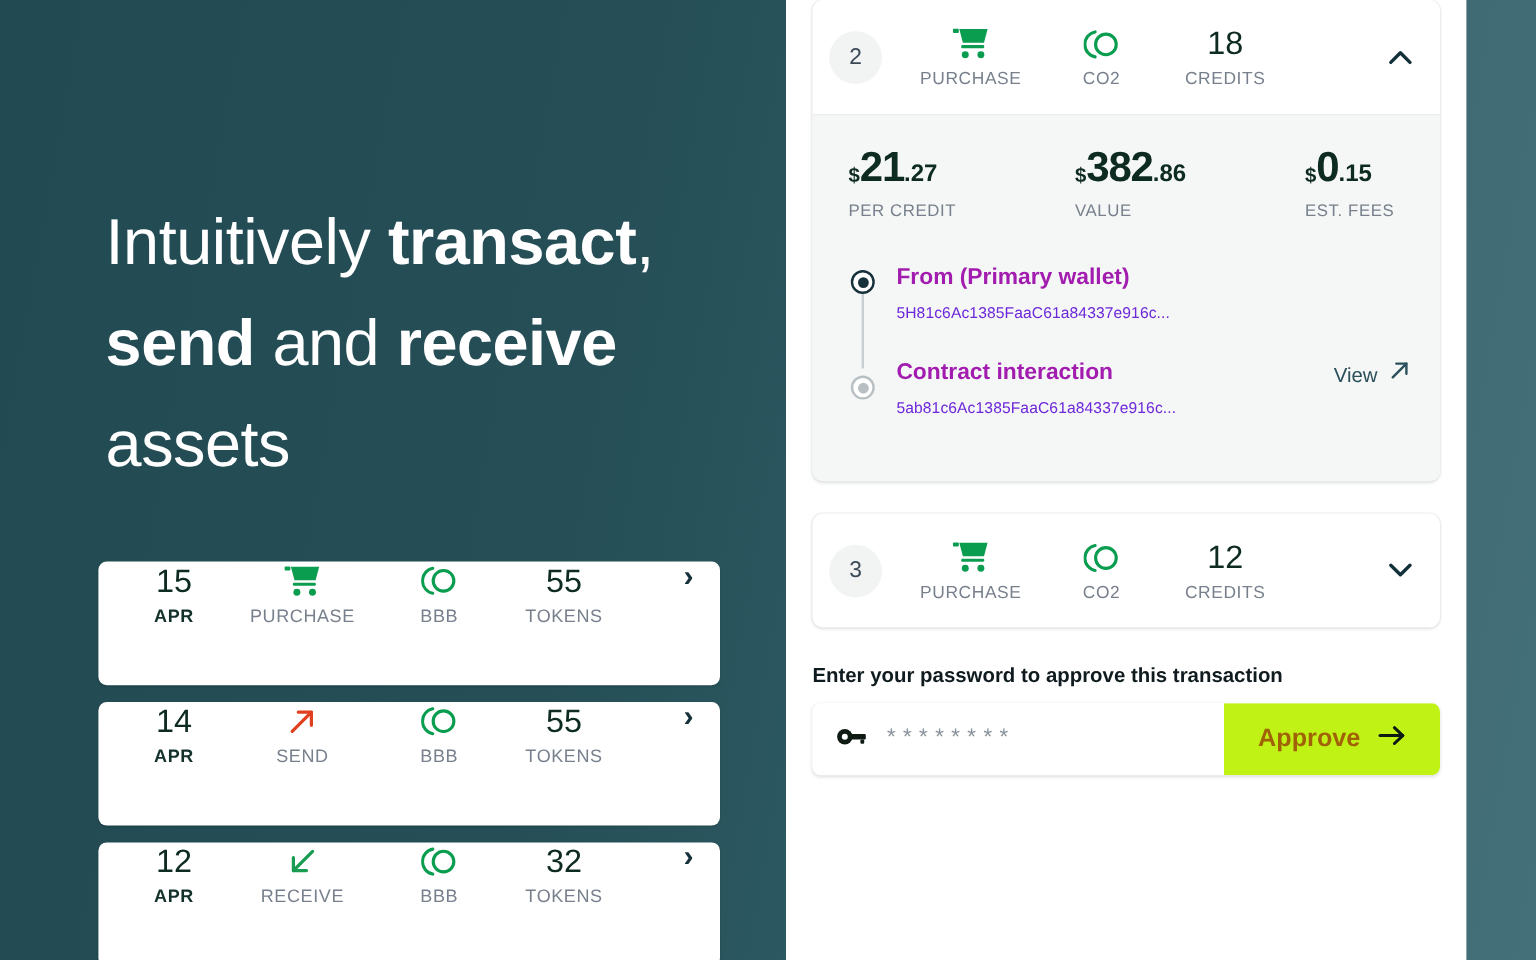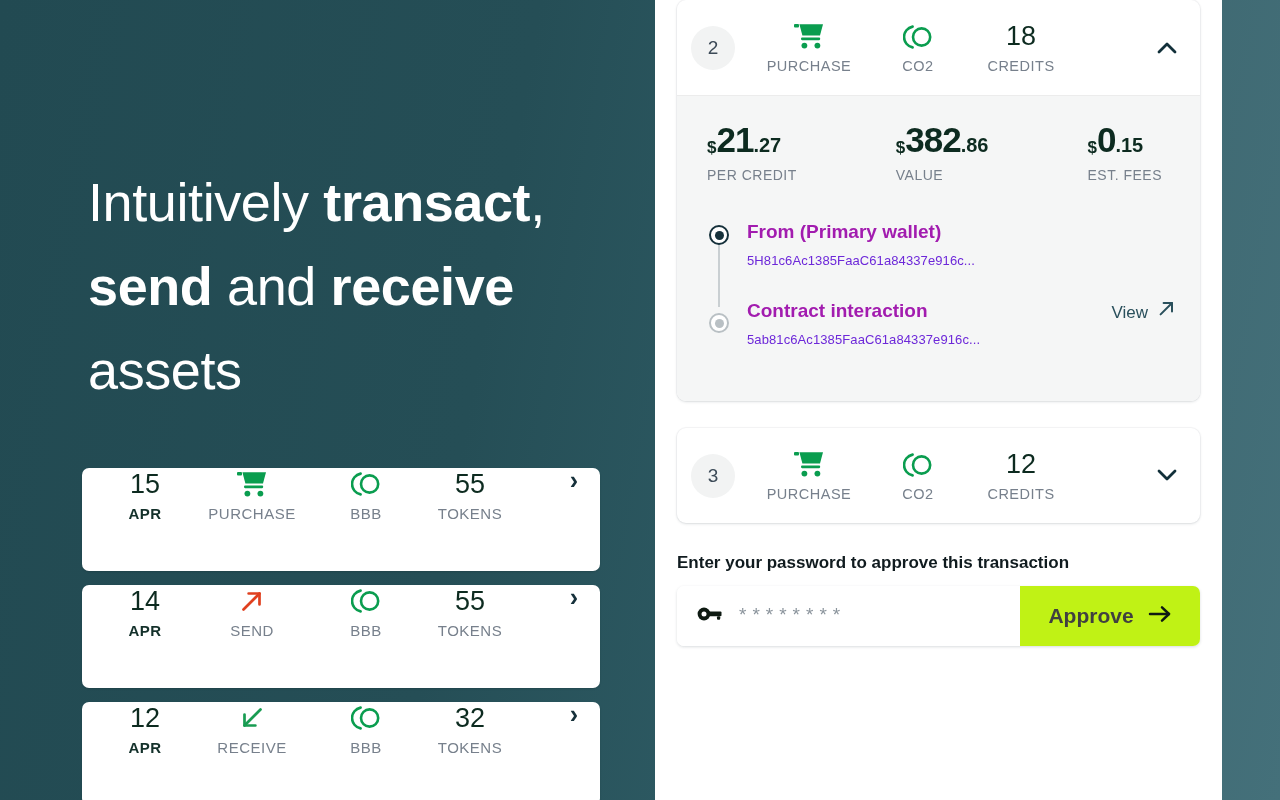--- a/index.html
+++ b/index.html
@@ -95,21 +95,21 @@
   }
   .warn-ico { width:58px; background:#df7a12; display:flex; align-items:center; justify-content:center; flex:0 0 58px; }
   .warn-txt { padding:16px 18px 16px 20px; color:#df7a12; font-size:16px; line-height:24px; }
 
   .pw-label { margin-top:30px; font-size:17px; font-weight:700; color:#101b1f; }
   .pw-row { margin-top:13px; display:flex; height:60px; border-radius:7px;
             box-shadow:0 1px 3px rgba(16,40,50,.16); overflow:hidden; }
   .pw-field { flex:1; background:#fff; display:flex; align-items:center; gap:14px; padding:0 20px; }
   .pw-dots { font-size:19px; color:#8b949c; letter-spacing:2px; font-family:"Liberation Mono", monospace; }
   .approve { width:180px; background:#c0f215; display:flex; align-items:center; justify-content:center;
-             gap:14px; color:#404040; font-size:21px; font-weight:700; }
+             gap:14px; color:#a16207; font-size:21px; font-weight:700; }
 </style>
 </head>
 <body>
 
 <div class="stage">
 
   <div class="left-pane">
 
     <div class="headline">
       <span>Intuitively </span><b>transact</b><span>, </span><b>send</b><span> and </span><b>receive</b><span> assets</span>

